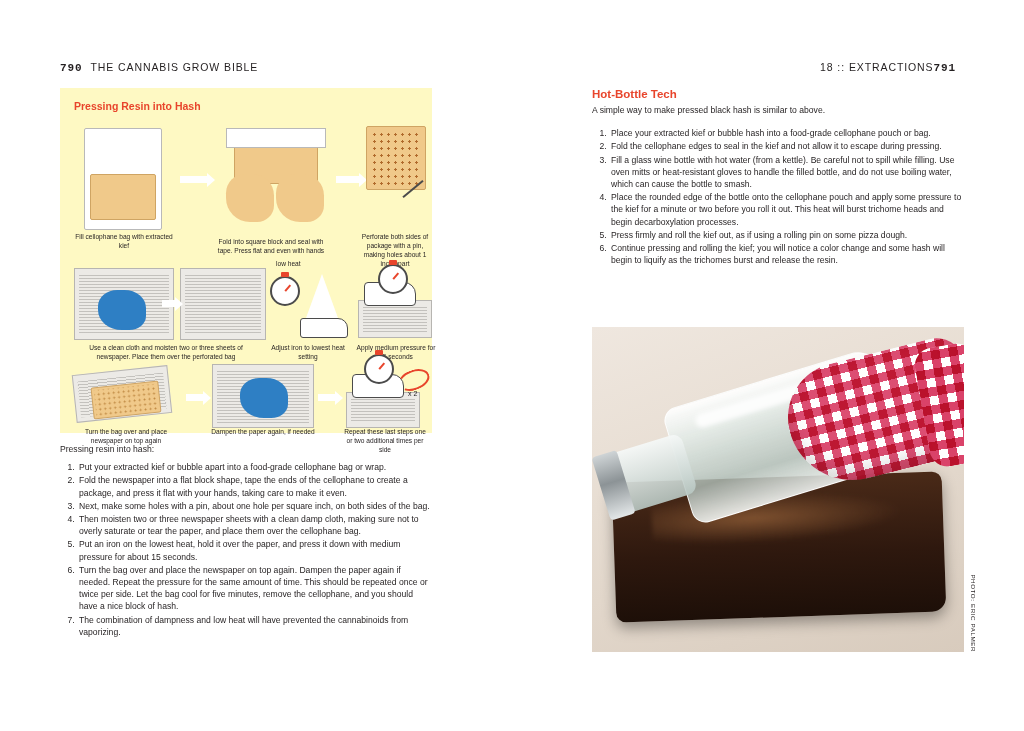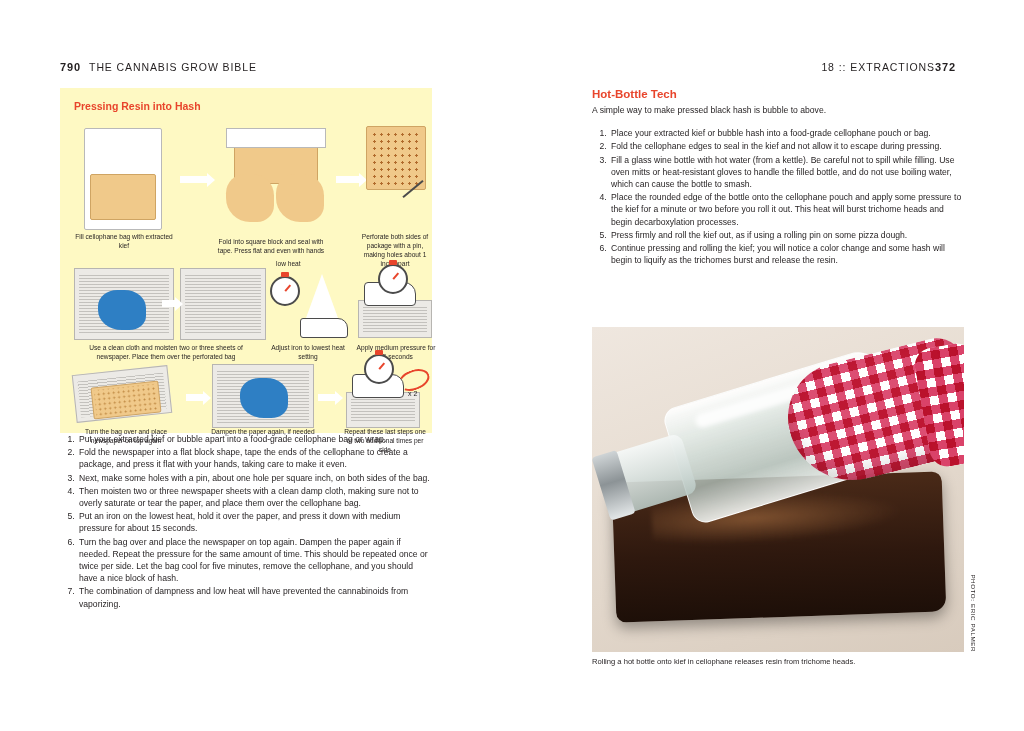--- a/index.html
+++ b/index.html
@@ -26,20 +26,21 @@
     top: 61px;
     font-size: 10.5px;
     letter-spacing: 0.9px;
     color: #231f20;
   }
   .runhead-left { left: 60px; }
   .runhead-right { right: 60px; text-align: right; }
   .folio {
     font-weight: bold;
     font-size: 11px;
+    font-family: Liberation Mono, monospace;
   }
   .runhead-left .title { margin-left: 8px; }
   .runhead-right .title { margin-right: 8px; }
   .colon-dots { letter-spacing: 1px; }
 
   
   .col-left {
     position: absolute;
     left: 60px;
     top: 88px;
@@ -324,21 +325,21 @@
 <body>
 
 <div class="page">
 
   <div class="runhead runhead-left">
     <span class="folio">790</span><span class="title">THE CANNABIS GROW BIBLE</span>
   </div>
   <div class="runhead runhead-right">
     <span>18</span>
     <span class="colon-dots">::</span>
-    <span>EXTRACTIONS</span><span class="title folio">372</span>
+    <span>EXTRACTIONS</span><span class="title folio">791</span>
   </div>
 
   <div class="col-left">
 
     <div class="info-box">
       <div class="info-title">Pressing Resin into Hash</div>
 
       <div class="panel" style="left:14px; top:40px; width:100px; height:105px;">
         <div class="paper" style="position:absolute; left:10px; top:0px; width:76px; height:100px; border-radius:2px;"></div>
         <div class="bag" style="position:absolute; left:16px; top:46px; width:64px; height:44px;"></div>
@@ -418,34 +419,35 @@
             <div class="news-lines"></div>
           </div>
         <div class="iron-body" style="position:absolute; left:6px; top:10px; width:50px; height:22px; border-radius:4px 12px 4px 4px;"></div>
         <div class="timer" style="position:absolute; left:18px; top:-10px;"></div>
         <div class="redloop" style="left:52px; top:6px;"></div>
         <div class="x2" style="left:62px; top:26px;">x 2</div>
       </div>
       <div class="cap" style="left:282px; top:340px; width:86px;">Repeat these last steps one or two additional times per side</div>
     </div>
 
+    <div class="body-text lead">Pressing resin into hash:</div>
     <ol class="steps">
       <li>Put your extracted kief or bubble apart into a food-grade cellophane bag or wrap.</li>
       <li>Fold the newspaper into a flat block shape, tape the ends of the cellophane to create a package, and press it flat with your hands, taking care to make it even.</li>
       <li>Next, make some holes with a pin, about one hole per square inch, on both sides of the bag.</li>
       <li>Then moisten two or three newspaper sheets with a clean damp cloth, making sure not to overly saturate or tear the paper, and place them over the cellophane bag.</li>
       <li>Put an iron on the lowest heat, hold it over the paper, and press it down with medium pressure for about 15 seconds.</li>
       <li>Turn the bag over and place the newspaper on top again. Dampen the paper again if needed. Repeat the pressure for the same amount of time. This should be repeated once or twice per side. Let the bag cool for five minutes, remove the cellophane, and you should have a nice block of hash.</li>
       <li>The combination of dampness and low heat will have prevented the cannabinoids from vaporizing.</li>
     </ol>
   </div>
 
   <div class="col-right">
     <div class="subhead">Hot-Bottle Tech</div>
-    <div class="body-text para">A simple way to make pressed black hash is bubble to above.</div>
+    <div class="body-text para">A simple way to make pressed black hash is similar to above.</div>
     <ol class="steps">
       <li>Place your extracted kief or bubble hash into a food-grade cellophane pouch or bag.</li>
       <li>Fold the cellophane edges to seal in the kief and not allow it to escape during pressing.</li>
       <li>Fill a glass wine bottle with hot water (from a kettle). Be careful not to spill while filling. Use oven mitts or heat-resistant gloves to handle the filled bottle, and do not use boiling water, which can cause the bottle to smash.</li>
       <li>Place the rounded edge of the bottle onto the cellophane pouch and apply some pressure to the kief for a minute or two before you roll it out. This heat will burst trichome heads and begin decarboxylation processes.</li>
       <li>Press firmly and roll the kief out, as if using a rolling pin on some pizza dough.</li>
       <li>Continue pressing and rolling the kief; you will notice a color change and some hash will begin to liquify as the trichomes burst and release the resin.</li>
     </ol>
   </div>
 
@@ -457,15 +459,14 @@
         <div class="bottle-body"></div>
         <div class="bottle-neck"></div>
         <div class="bottle-cap"></div>
         <div class="bottle-hl"></div>
       </div>
       <div class="mitt"></div>
       <div class="mitt-cuff"></div>
     </div>
     <div class="photo-credit">PHOTO: ERIC PALMER</div>
   </div>
-  <div class="photo-caption">Rolling a hot bottle onto kief in cellophane releases resin from trichome heads.</div>
 
 </div>
 
 </body></html>

